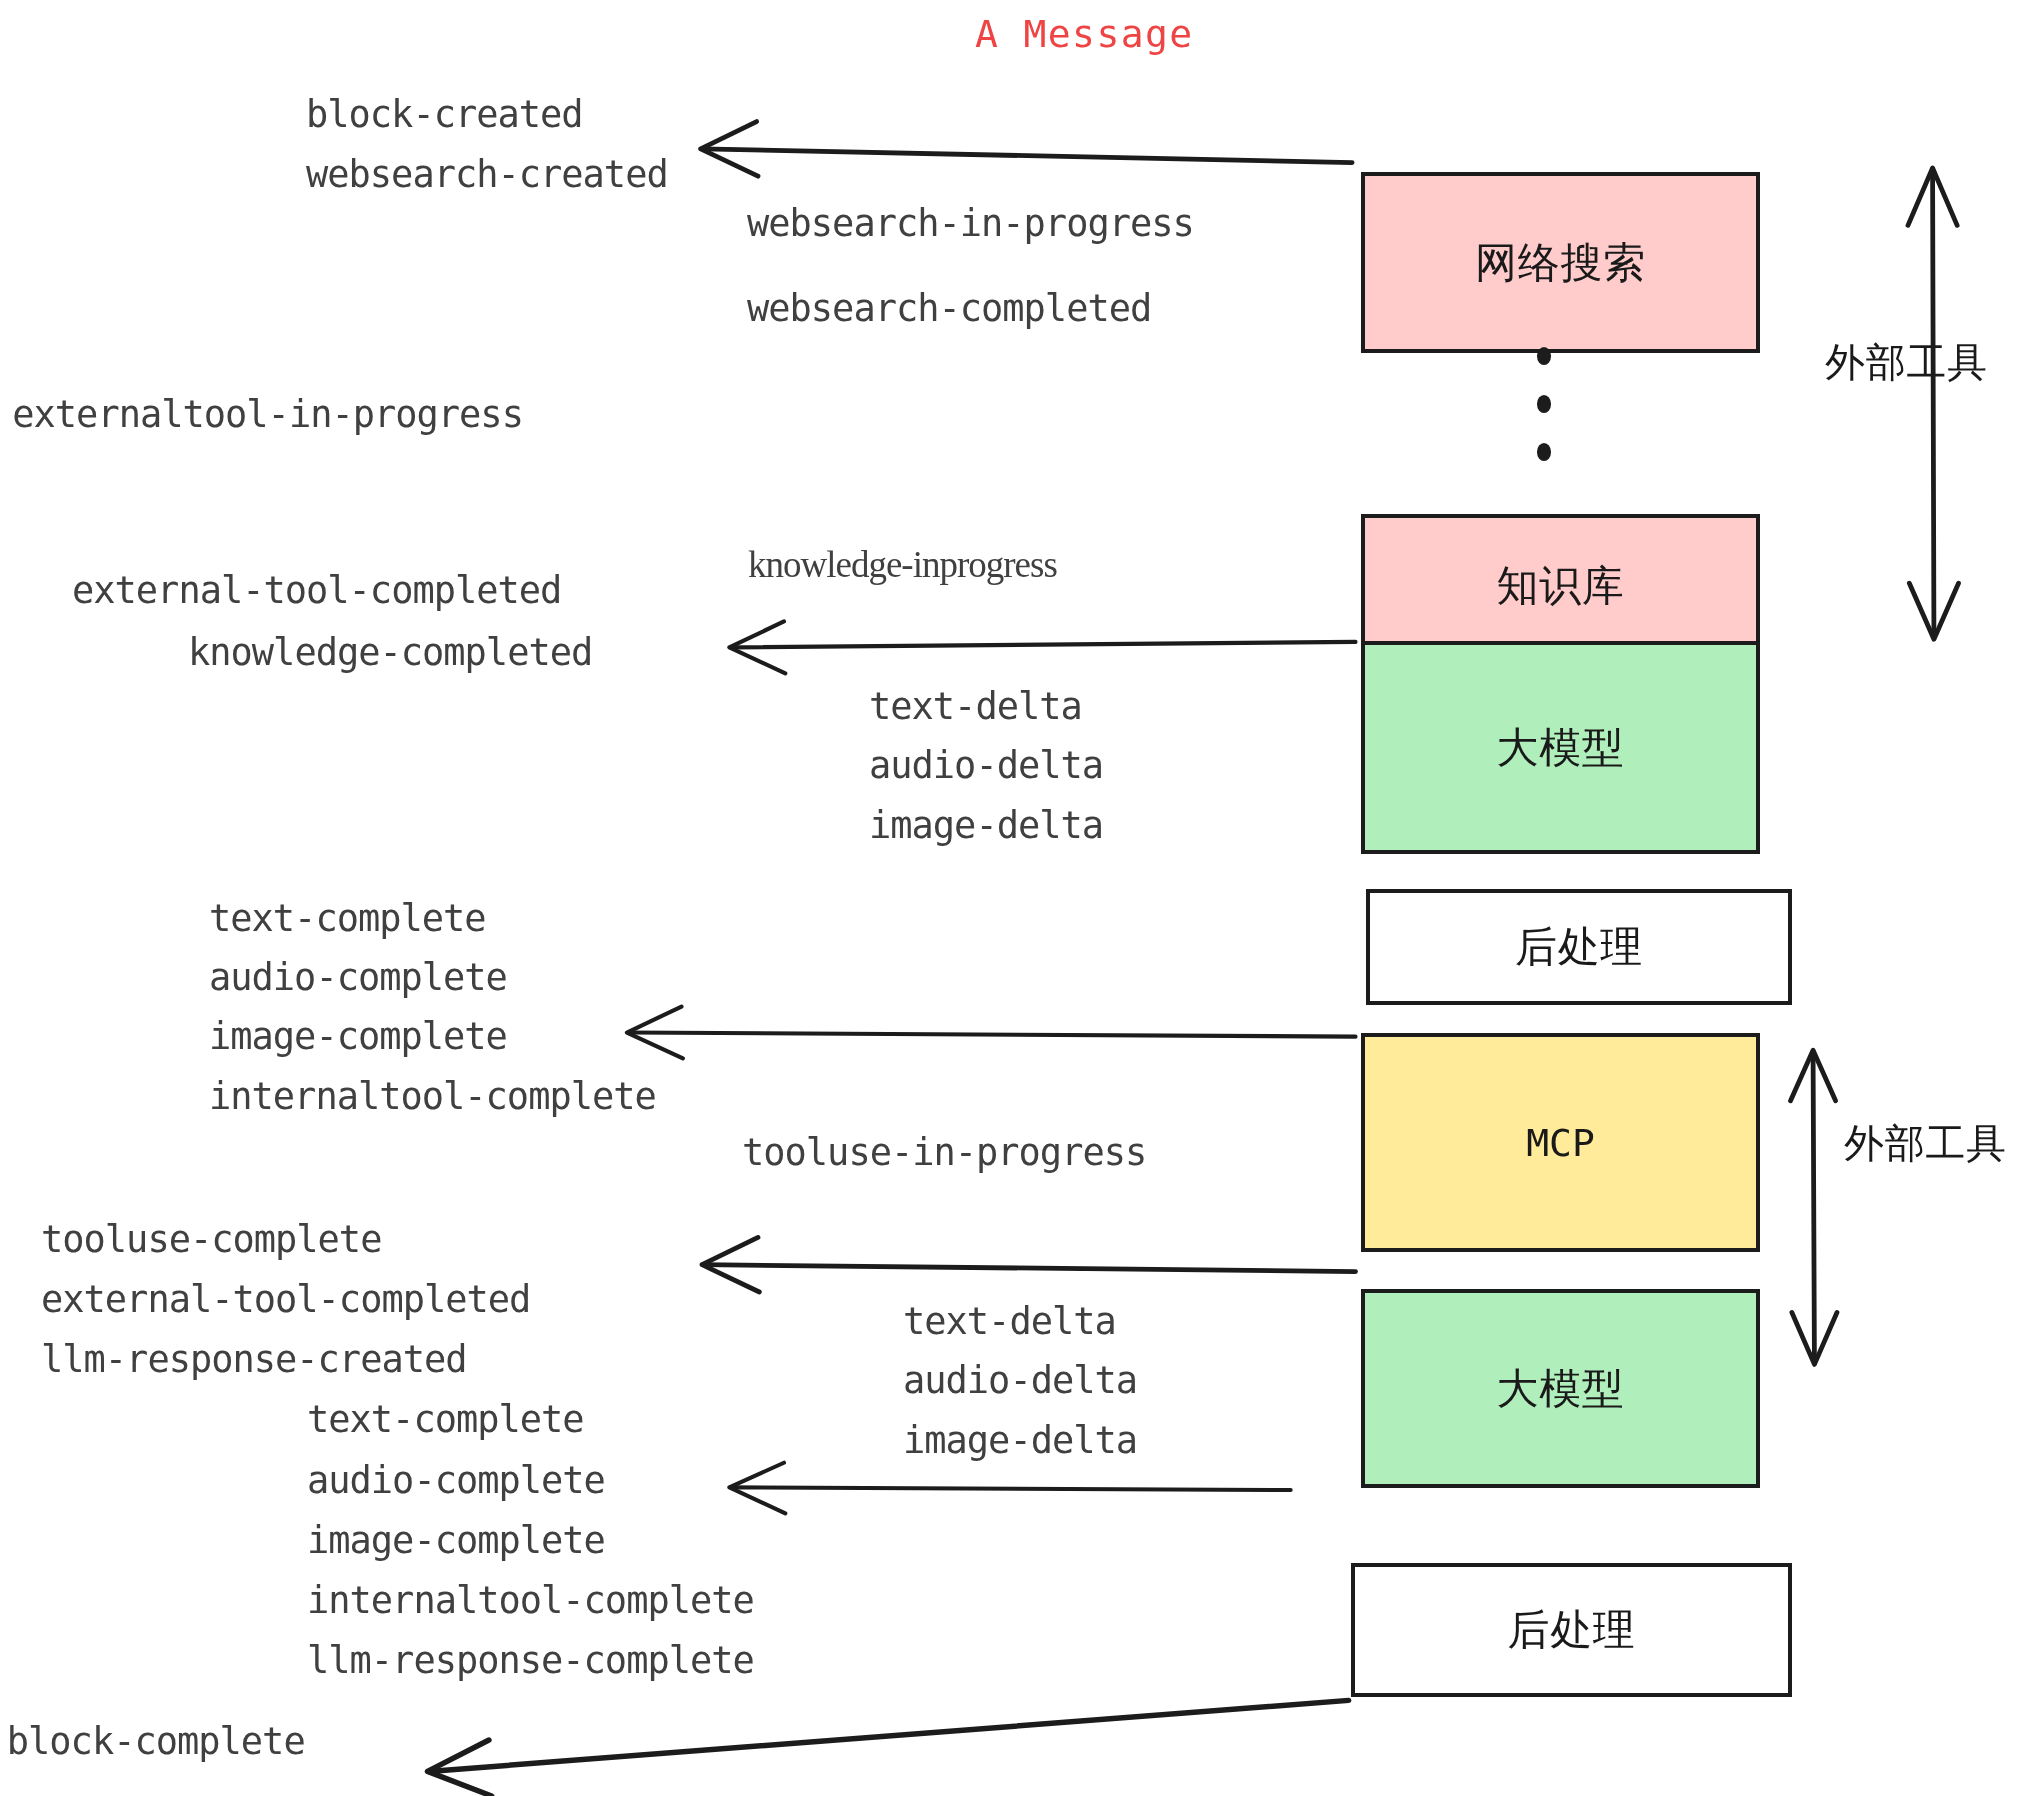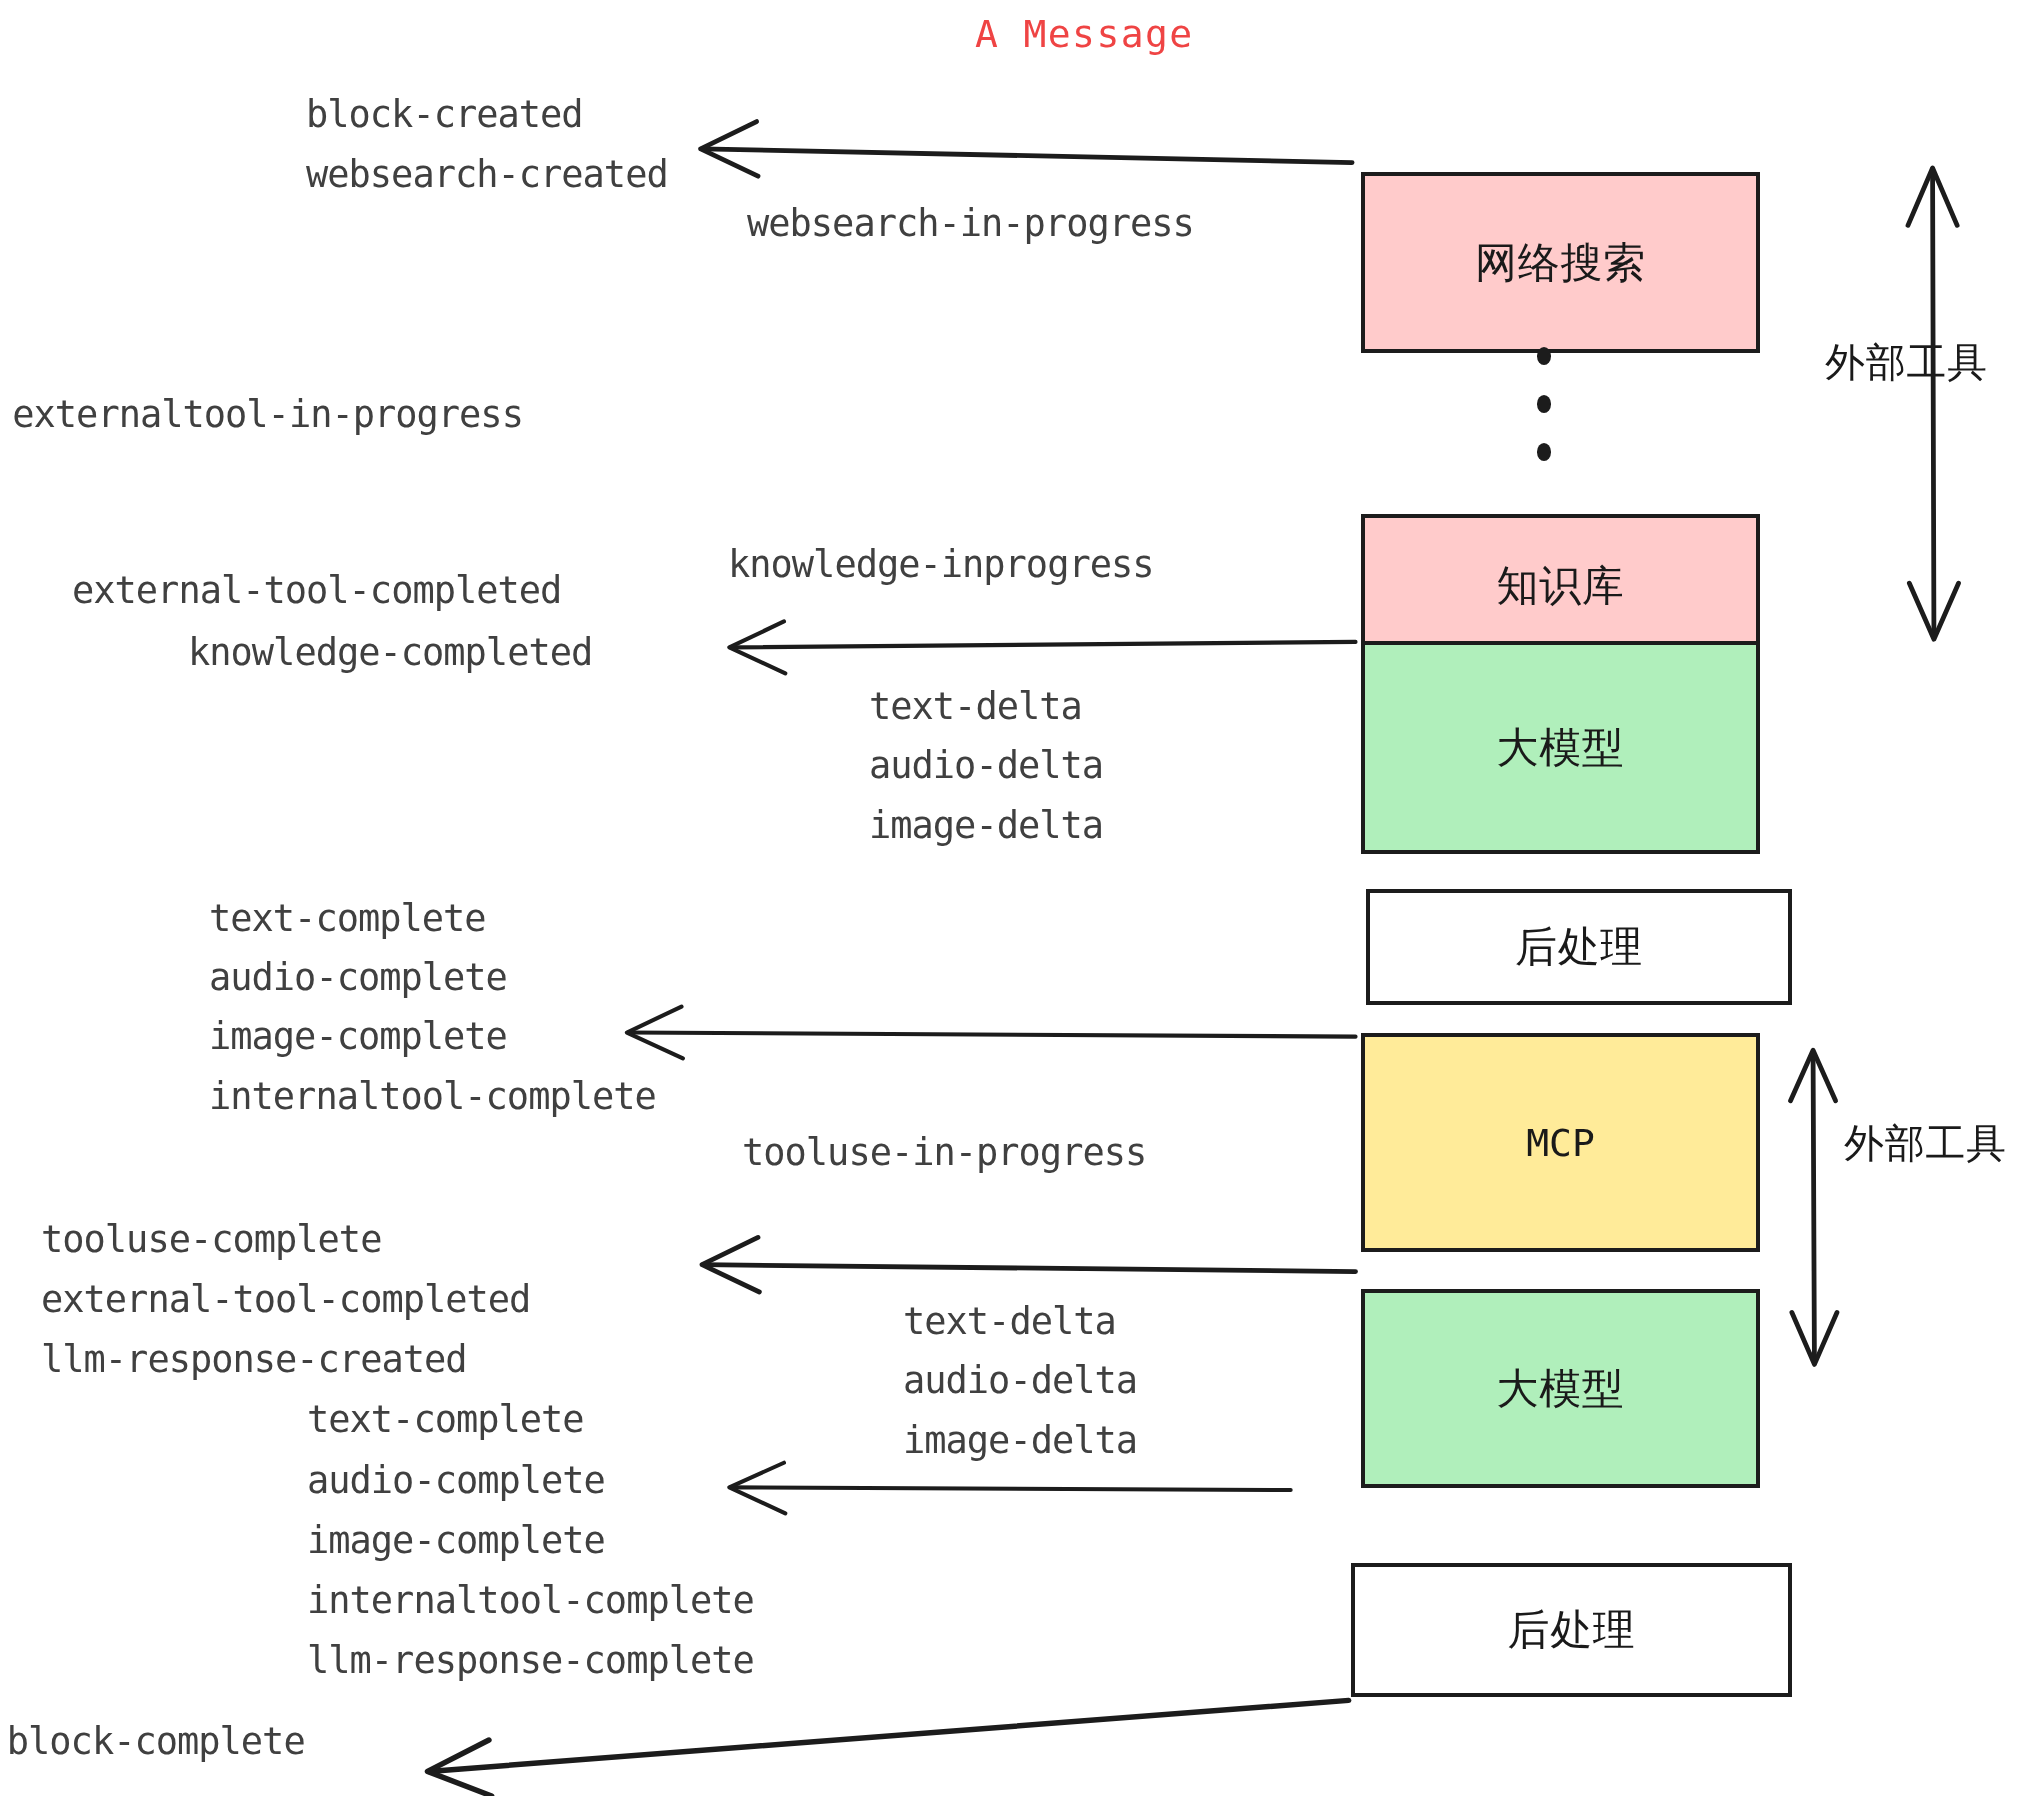--- a/index.html
+++ b/index.html
@@ -82,22 +82,23 @@
 </head>
 <body>
 
 <div id="canvas">
 
   <div class="title" style="left:975px; top:12.3px;">A Message</div>
 
   <div class="evt" style="left:306px;  top:96px;">block-created</div>
   <div class="evt" style="left:306px;  top:156px;">websearch-created</div>
   <div class="evt" style="left:747px; top:205px;">websearch-in-progress</div>
+  <div class="evt" style="left:747px; top:290px;">websearch-completed</div>
   <div class="evt" style="left:12.3px;   top:396px;">externaltool-in-progress</div>
-  <div class="evt" style="left:728px; top:546px;">knowledge-inprogress</div>
+  <div class="evt" style="left:748px; top:546px;font-family:Liberation Serif, serif;">knowledge-inprogress</div>
   <div class="evt" style="left:72px;  top:572px;">external-tool-completed</div>
   <div class="evt" style="left:188px;  top:634px;">knowledge-completed</div>
   <div class="evt" style="left:869px; top:688px;">text-delta</div>
   <div class="evt" style="left:869px; top:747px;">audio-delta</div>
   <div class="evt" style="left:869px; top:807px;">image-delta</div>
   <div class="evt" style="left:209px;  top:900px;">text-complete</div>
   <div class="evt" style="left:209px;  top:959px;">audio-complete</div>
   <div class="evt" style="left:209px;  top:1018px;">image-complete</div>
   <div class="evt" style="left:209px;  top:1078px;">internaltool-complete</div>
   <div class="evt" style="left:742px; top:1134px;">tooluse-in-progress</div>

